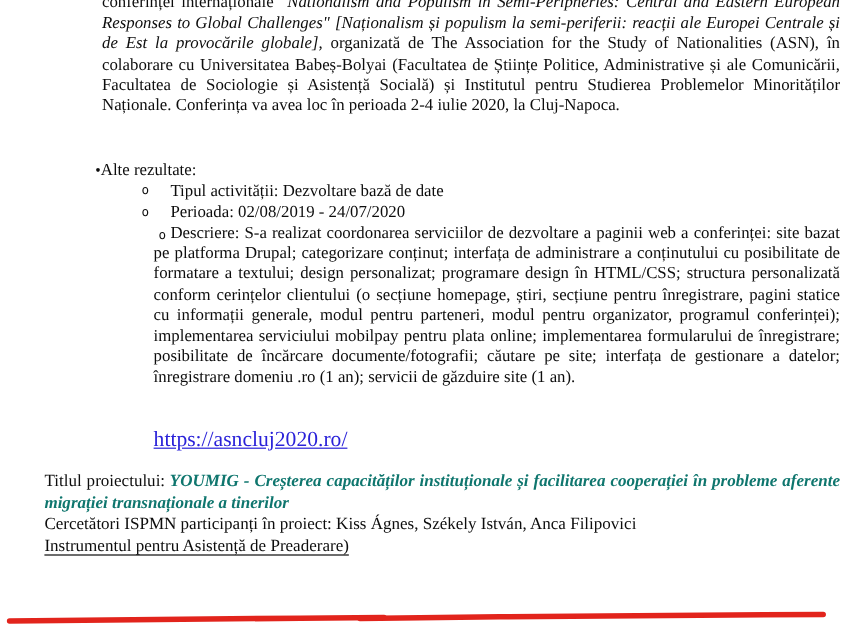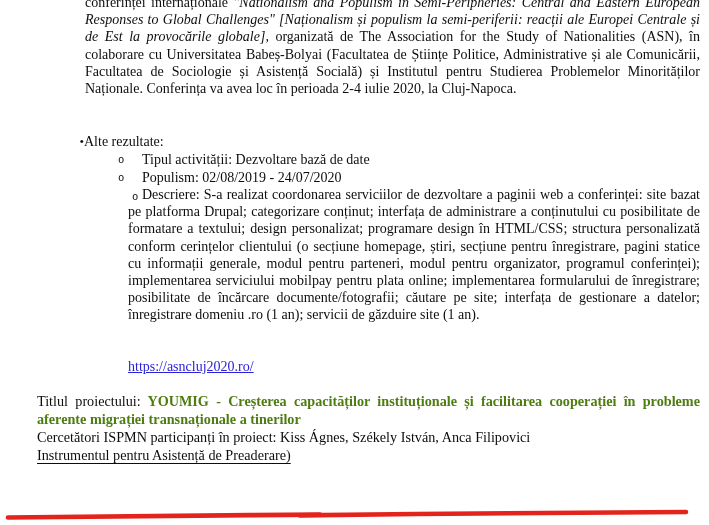--- a/index.html
+++ b/index.html
@@ -38,31 +38,31 @@
   .sub2 { top: 168.5px; left: 142px; }
   .sub1 .marker, .sub2 .marker { left: -24px; }
   .desc {
     top: 186px; left: 128px; width: 572px;
     text-align: justify; text-indent: 14px;
   }
   .desc .marker { left: -10px; top: 5px; }
   .lbl { font-weight: normal; }
 
   
-  .linkline { top: 358px; left: 128px; font-size: 14px; line-height: 17px; }
+  .linkline { top: 358px; left: 128px; font-size: 18px; line-height: 17px; }
   a.doclink { color: #2a22d9; text-decoration: underline; cursor: pointer; }
 
   
   .project {
     top: 392px; left: 37px; width: 663px;
     font-size: 14.2px; line-height: 18.1px;
     text-align: justify;
   }
   .project p { margin: 0; }
-  .title-red { font-weight: bold; color: #4d7c0f; }
+  .title-red { font-weight: bold; font-style: italic; color: #0f766e; }
   .budget {
     text-decoration: underline;
     text-decoration-thickness: 1px;
     text-underline-offset: 2.5px;
   }
   .jlast { text-align-last: justify; }
 
   
   .redline-svg {
     position: absolute; left: 0; top: 502px;
@@ -77,21 +77,21 @@
 
 <div class="abs alte">
   <span class="bullet">•</span><span>Alte rezultate:</span>
 </div>
 
 <div class="abs sub sub1">
   <span class="marker">o</span><span class="lbl">Tipul activității:</span><span> Dezvoltare bază de date</span>
 </div>
 
 <div class="abs sub sub2">
-  <span class="marker">o</span><span class="lbl">Populism</span><span>: 02/08/2019 - 24/07/2020</span>
+  <span class="marker">o</span><span class="lbl">Perioada</span><span>: 02/08/2019 - 24/07/2020</span>
 </div>
 
 <div class="abs sub desc">
   <span class="marker">o</span><span class="lbl">Descriere</span><span>: S-a realizat coordonarea serviciilor de dezvoltare a paginii web a conferinței: site bazat pe platforma Drupal; categorizare conținut; interfața de administrare a conținutului cu posibilitate de formatare a textului; design personalizat; programare design în HTML/CSS; structura personalizată conform cerințelor clientului (o secțiune homepage, știri, secțiune pentru înregistrare, pagini statice cu informații generale, modul pentru parteneri, modul pentru organizator, programul conferinței); implementarea serviciului mobilpay pentru plata online; implementarea formularului de înregistrare; posibilitate de încărcare documente/fotografii; căutare pe site; interfața de gestionare a datelor; înregistrare domeniu .ro (1 an); servicii de găzduire site (1 an).</span>
 </div>
 
 <div class="abs linkline">
   <a class="doclink">https://asncluj2020.ro/</a>
 </div>
 

